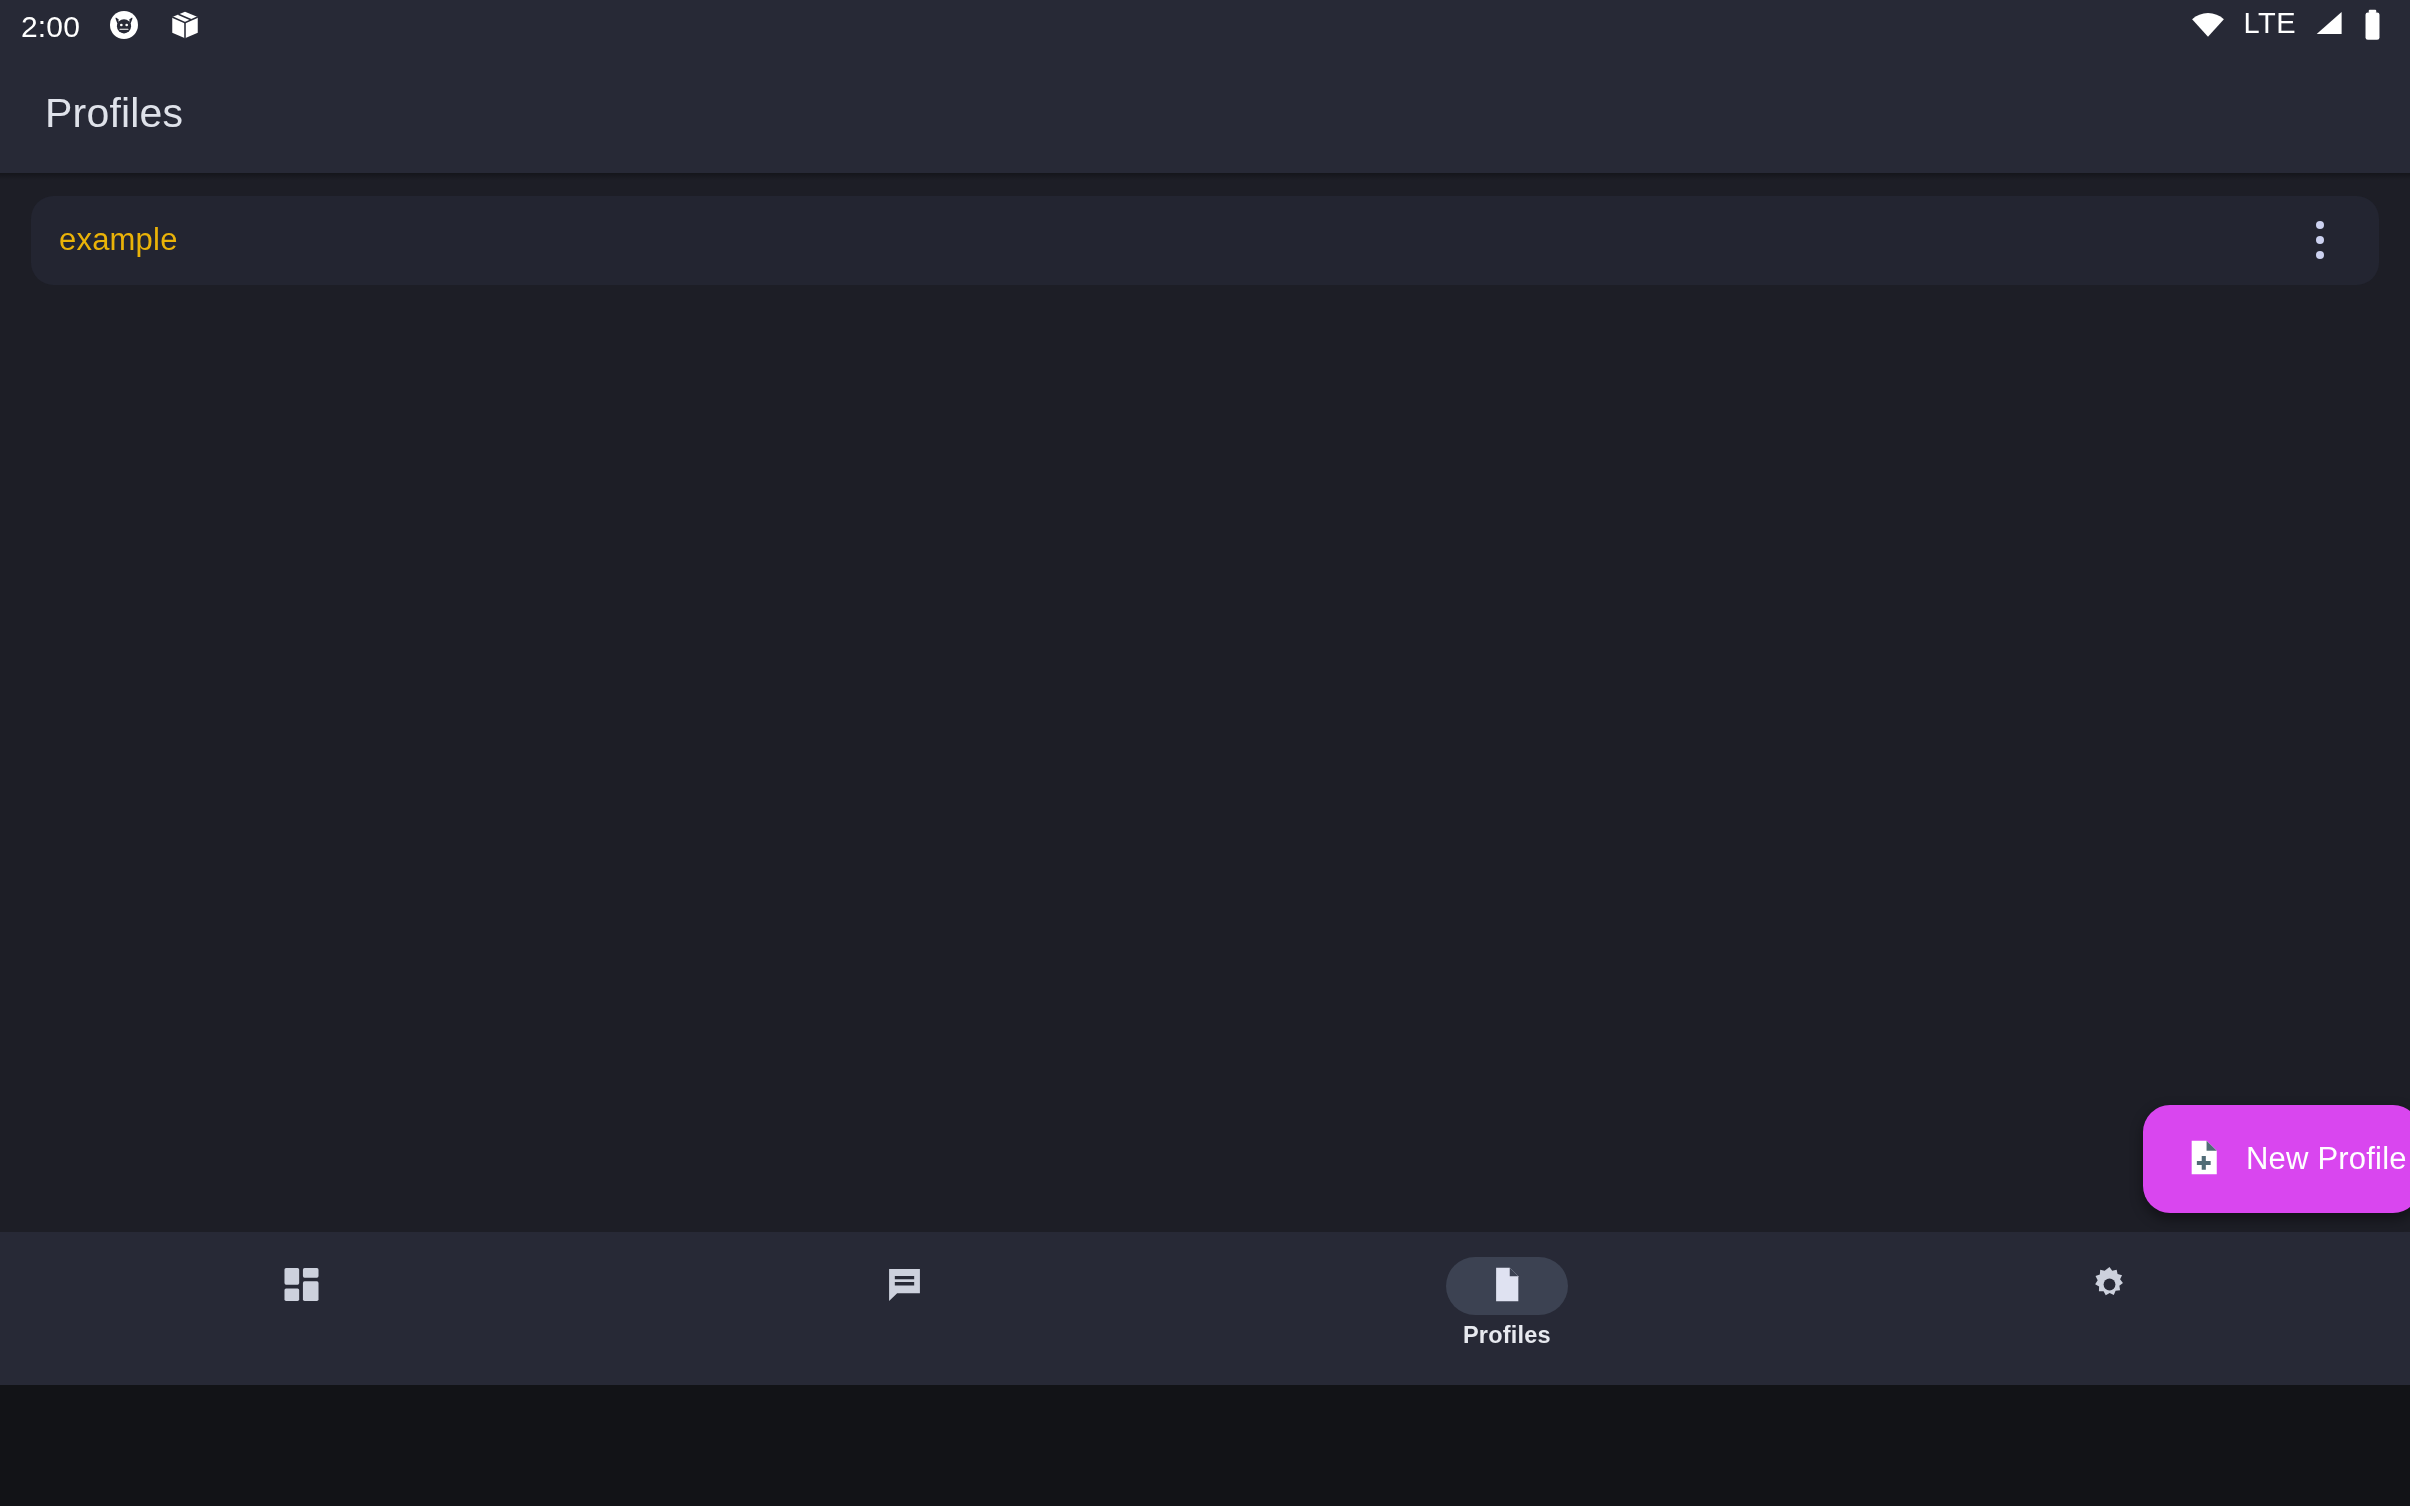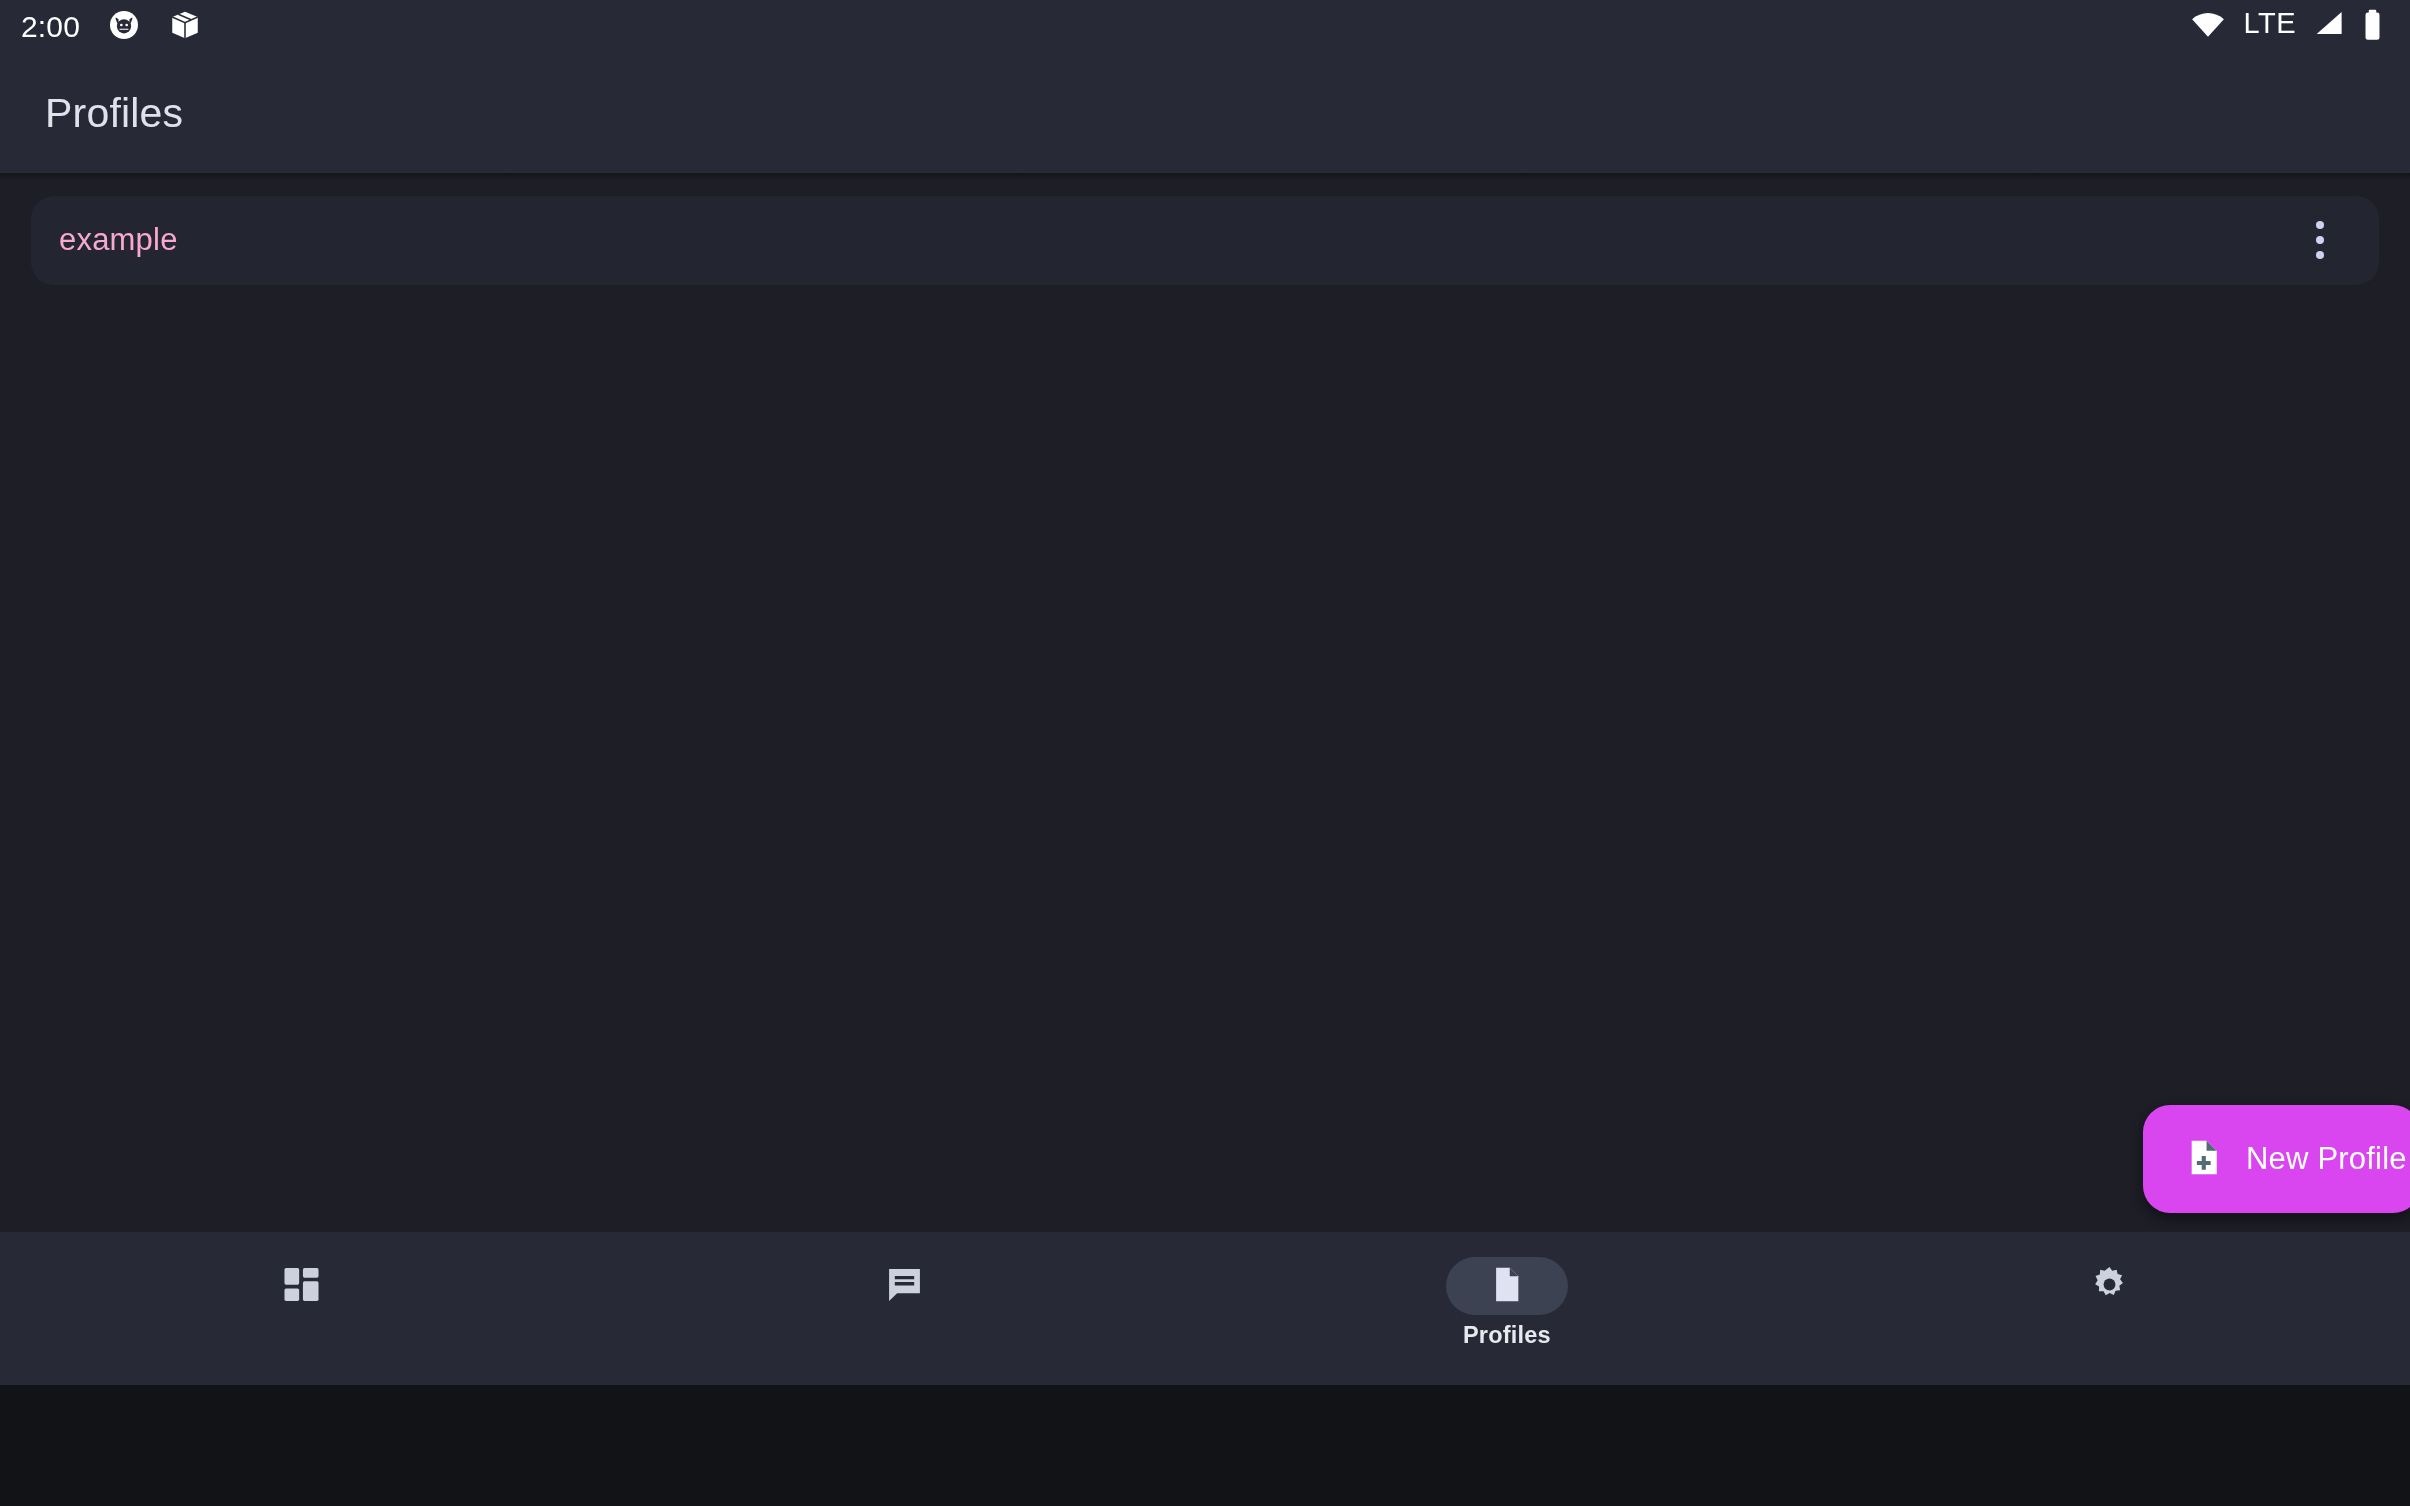--- a/index.html
+++ b/index.html
@@ -37,21 +37,21 @@
   
   .content{
     position:absolute; left:0; top:172px; width:2411px; height:1059px;
     background:#1d1e26; overflow:hidden;
   }
   .profile-card{
     position:absolute; left:31px; top:23.5px; width:2348px; height:89px;
     background:#232531; border-radius:22.6px;
     display:flex; align-items:center; padding:0 28px 0 28px;
   }
-  .profile-name{ font-size:31px; color:#f9a8d4; letter-spacing:0.2px; }
+  .profile-name{ font-size:31px; color:#eab308; letter-spacing:0.2px; }
   .overflow-btn{
     margin-left:auto; width:62px; height:62px; border-radius:50%;
     display:flex; flex-direction:column; align-items:center; justify-content:center; gap:6.6px;
   }
   .overflow-btn i{ display:block; width:8.5px; height:8.5px; border-radius:50%; background:#ccd2f0; }
 
   
   .fab{
     position:absolute; left:2105px; top:1105px; width:277px; height:108px;
     background:#d946ef; border-radius:27px;

